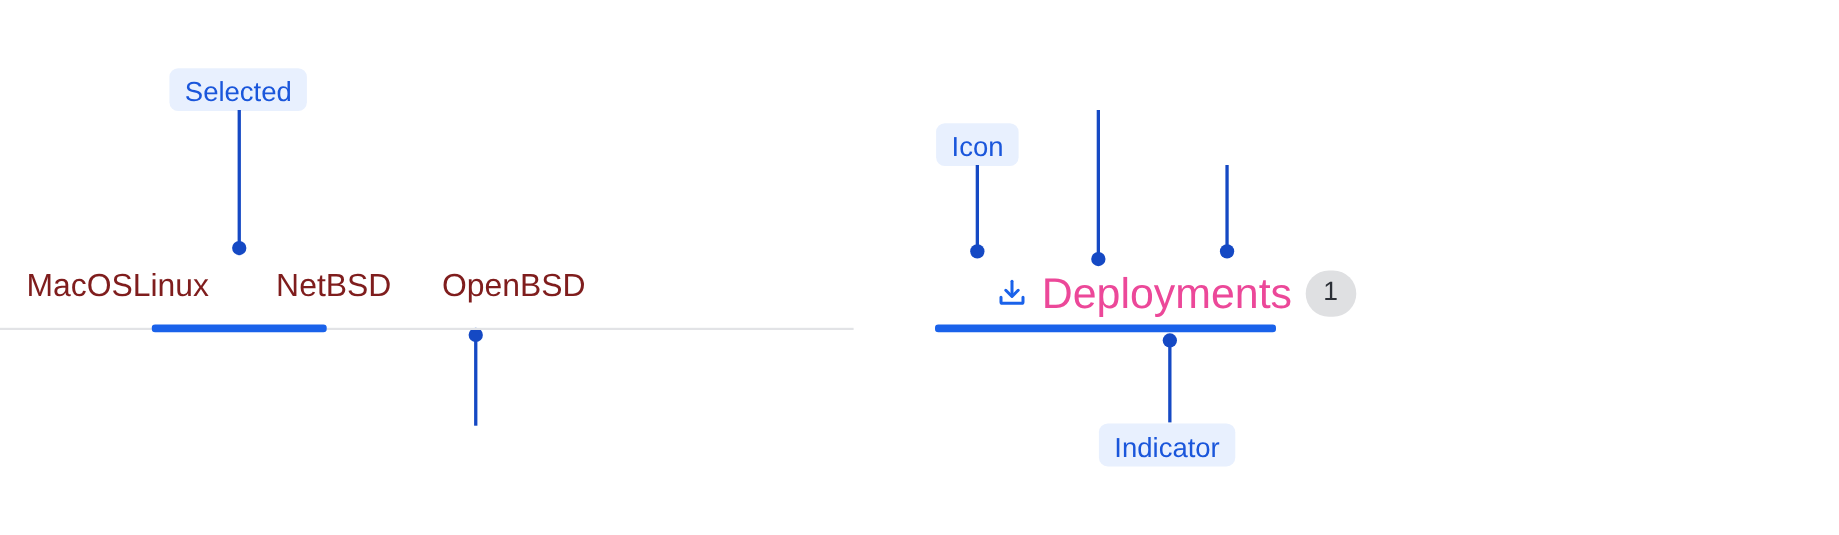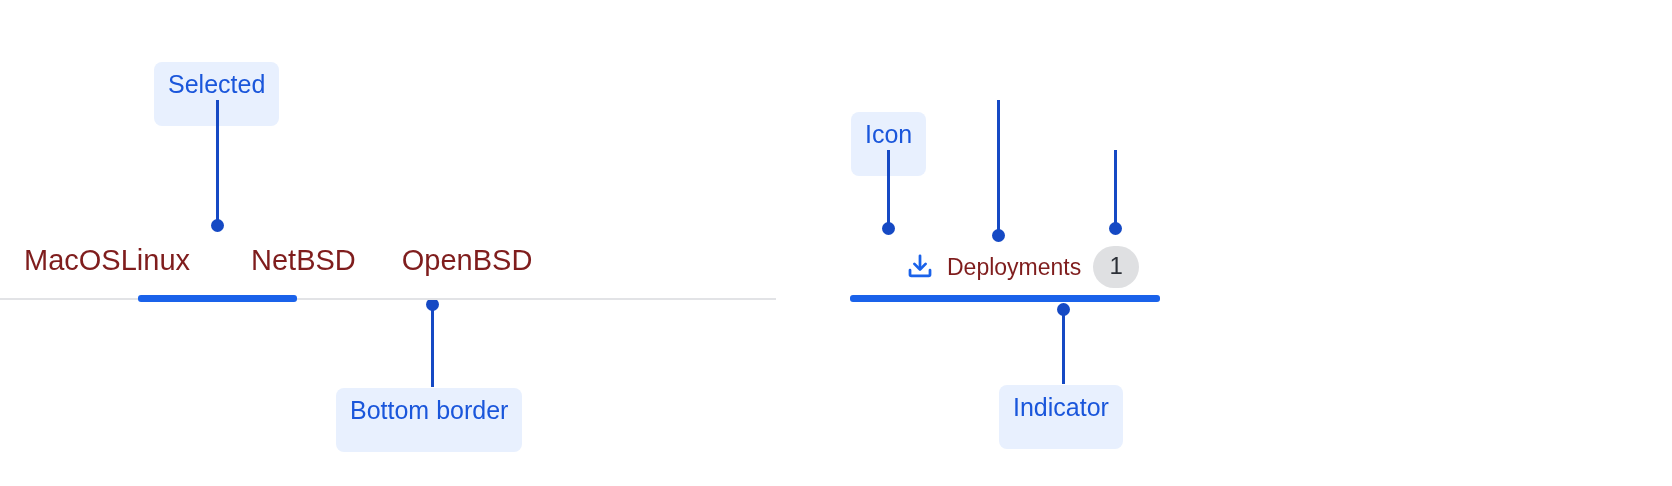--- a/index.html
+++ b/index.html
@@ -21,21 +21,21 @@
   }
 
   
   .callout-chip {
     position: absolute;
     background: #e8f0fe;
     color: #1a56db;
     border-radius: 8px;
     font-size: 25px;
     line-height: 1;
-    padding: 10px 14px 29px 14px;
+    padding: 10px 14px 4px 14px;
     white-space: nowrap;
     font-family: "Liberation Sans", sans-serif;
   }
 
   
   .callout-line {
     position: absolute;
     width: 3px;
     background: #1549c4;
   }
@@ -100,23 +100,23 @@
     display: flex;
     align-items: center;
     gap: 12px;
   }
   .deploy-icon {
     width: 30px;
     height: 30px;
     display: block;
   }
   .deploy-label {
-    font-size: 23px;
+    font-size: 39px;
     line-height: 1;
-    color: #7f1d1d;
+    color: #ec4899;
     white-space: nowrap;
   }
   .deploy-count {
     background: #dfe0e2;
     color: #2b2f36;
     border-radius: 999px;
     font-size: 24px;
     line-height: 1;
     min-width: 20px;
     text-align: center;
@@ -127,21 +127,20 @@
 <body>
 
 <div class="stage">
 
   <div class="callout-chip" style="left:154px; top:62px;">Selected</div>
   <div class="callout-line" style="left:216px; top:100px; height:125px;"></div>
   <div class="callout-dot" style="left:211px; top:219px;"></div>
 
   <div class="callout-line" style="left:431px; top:305px; height:82px;"></div>
   <div class="callout-dot" style="left:426px; top:298px;"></div>
-  <div class="callout-chip" style="left:336px; top:388px;">Bottom border</div>
 
   <div class="tabgroup-left">
     <div class="tabrow">
       <div class="tab-item" style="margin-left:24px;">
         <span>MacOS</span>
       </div>
       <div class="tab-item" style="">
         <span>Linux</span>
       </div>
       <div class="tab-item" style="margin-left:61px;">

